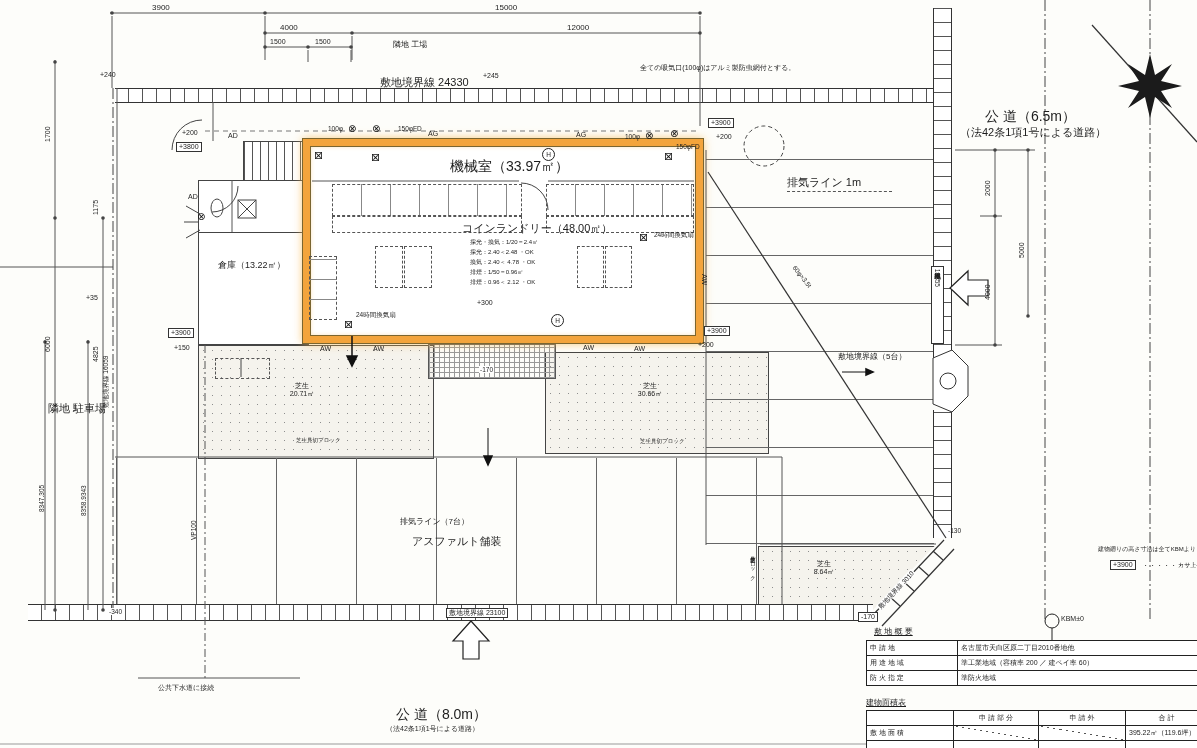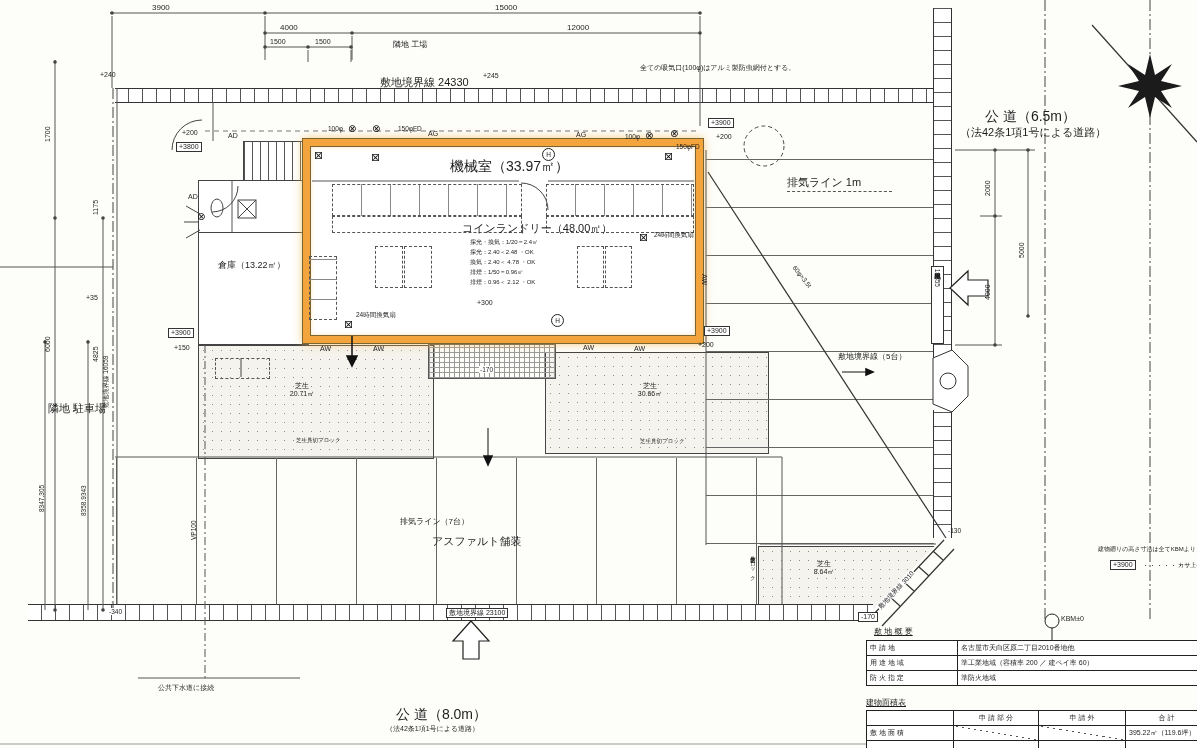--- a/index.html
+++ b/index.html
@@ -274,21 +274,21 @@
   <div class="lbl fs65" style="left:654px;top:231px">24時間換気扇</div>
   <div class="lbl fs65 wbg" style="left:479px;top:366px">-170</div>
 
   <div class="lbl fs7 ctr" style="left:278px;top:382px;width:48px"><span>芝生</span><br><span>20.71㎡</span></div>
   <div class="lbl fs5" style="left:296px;top:437px">芝生見切ブロック</div>
   <div class="lbl fs7 ctr" style="left:626px;top:382px;width:48px"><span>芝生</span><br><span>30.66㎡</span></div>
   <div class="lbl fs5" style="left:640px;top:438px">芝生見切ブロック</div>
   <div class="lbl fs7 ctr" style="left:800px;top:560px;width:48px"><span>芝生</span><br><span>8.64㎡</span></div>
   <div class="lbl fs5 vtx" style="left:750px;top:552px">芝生見切ブロック</div>
   <div class="lbl fs8" style="left:400px;top:517px">排気ライン（7台）</div>
-  <div class="lbl fs75" style="left:432px;top:535px">アスファルト舗装</div>
+  <div class="lbl fs75" style="left:412px;top:535px">アスファルト舗装</div>
   <div class="lbl fs8" style="left:838px;top:352px">敷地境界線（5台）</div>
   <div class="lbl fs75 uline-dash" style="left:787px;top:176px;width:105px">排気ライン 1m</div>
   <div class="lbl fs65" style="left:797px;top:264px;transform:rotate(52deg);transform-origin:left top">60φ×3.5t</div>
 
   <div class="lbl fs10" style="left:985px;top:108px">公 道（6.5m）</div>
   <div class="lbl fs75" style="left:960px;top:126px">（法42条1項1号による道路）</div>
   <div class="lbl fs7 rot" style="left:984px;top:196px">2000</div>
   <div class="lbl fs7 rot" style="left:1018px;top:258px">5000</div>
   <div class="lbl fs7 rot" style="left:984px;top:300px">4000</div>
   <div class="lbl boxed vtx" style="left:931px;top:266px;height:76px;font-size:6.5px">敷地境界線 13855</div>

